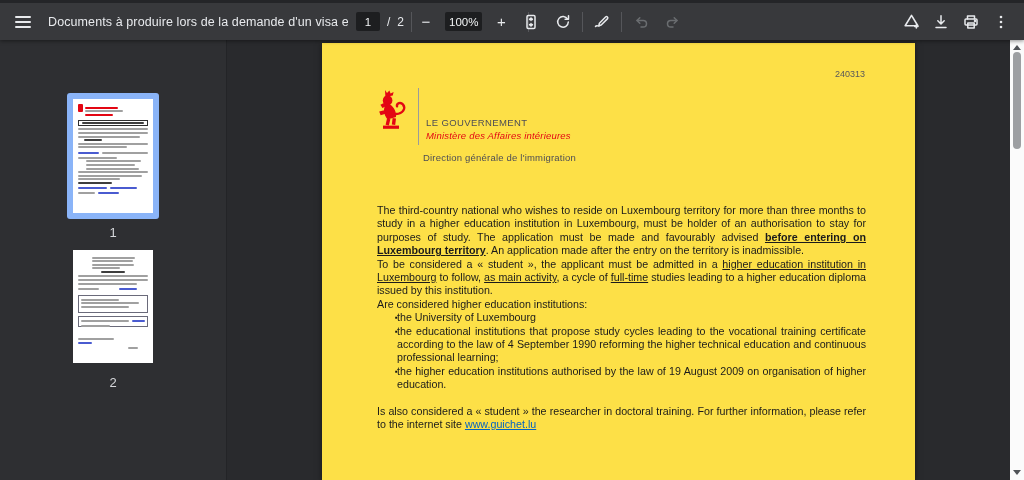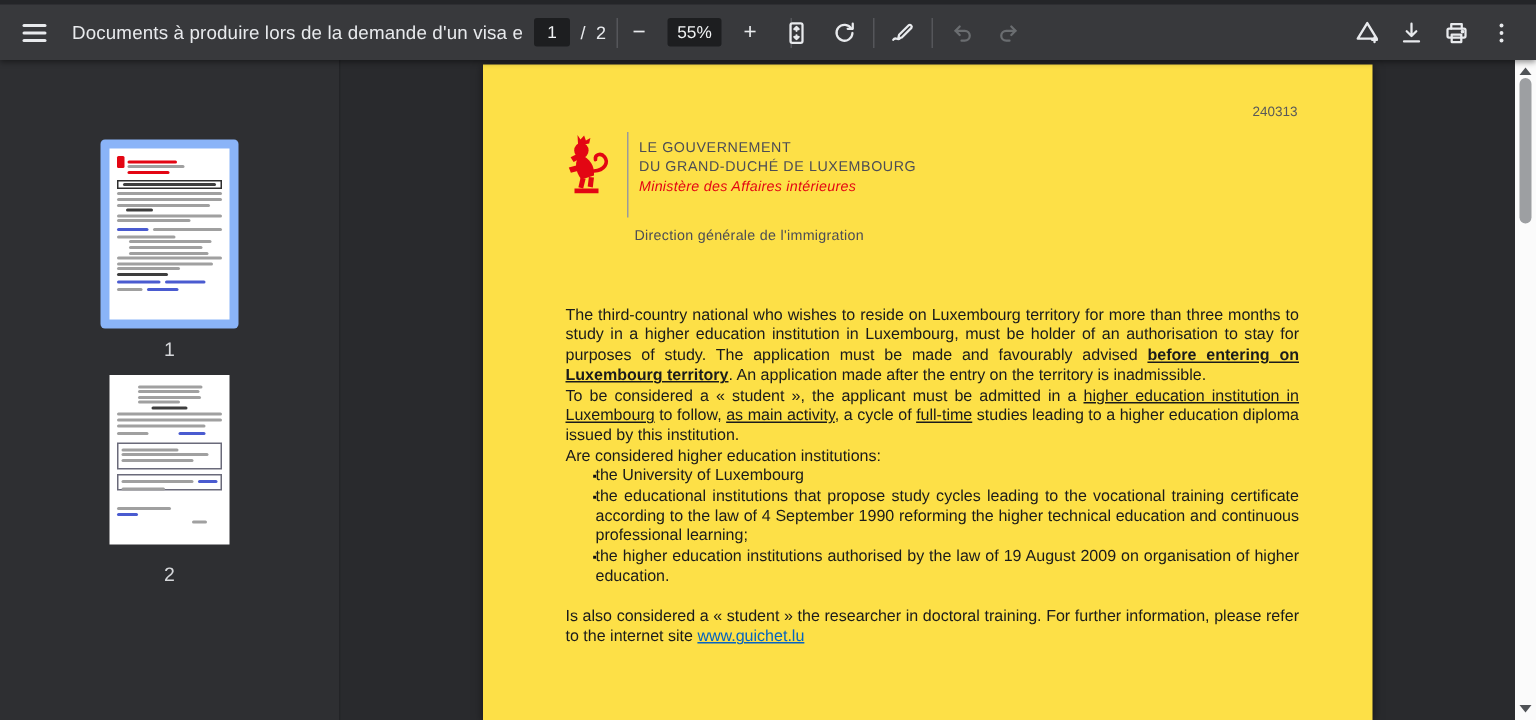--- a/index.html
+++ b/index.html
@@ -51,21 +51,21 @@
   .m-row { display:flex; gap:3px; }
 
   
   .viewer { position:absolute; left:228px; top:40px; width:782px; height:440px; background:#292a2d; }
   .pdf-page { position:absolute; left:94px; top:3px; width:593px; height:437px; background:#fde047;
               box-shadow:0 1px 6px rgba(0,0,0,.5); overflow:hidden; color:#1b1b1b; }
 
   .doc-number { position:absolute; top:26px; right:50px; font-size:9px; color:#595959; }
   .logo-row { position:absolute; top:44px; left:53px; display:flex; align-items:flex-start; }
   .logo-sep { width:1px; height:57px; background:#9b9b9b; margin:1px 7px 0 6px; }
-  .gov-text { font-size:9.5px; line-height:13px; color:#4d4d55; letter-spacing:.4px; padding-top:5px; }
+  .gov-text { font-size:9.5px; line-height:13px; color:#4d4d55; letter-spacing:.4px; padding-top:5px;margin-top:24px; }
   .gov-text .ministry { color:#e30613; letter-spacing:.2px;font-style:italic; }
   .direction { position:absolute; top:109px; left:101px; font-size:9.5px; color:#4d4d55; letter-spacing:.2px; }
 
   .doc-content { position:absolute; top:152px; left:51px; width:493px; font-size:10.7px; line-height:13.4px; }
   .title-box { border:1px solid #3a3a3a; text-align:center; padding:2px 6px 3px; }
   .title-box .t1 { font-weight:bold; font-size:10.8px; }
   .title-box .t2 { font-size:8.8px; line-height:11px; }
   .para { text-align:justify; margin:0 0 0 4px; }
   .intro { margin-top:9px; }
   .sec-head { margin-top:11px; padding-left:27px; font-weight:bold; }
@@ -104,21 +104,21 @@
 
     <div class="page-group">
       <div class="dark-box">1</div>
       <span>/</span>
       <span>2</span>
       <div class="v-div"></div>
     </div>
 
     <div class="zoom-group">
       <div class="tb-btn">−</div>
-      <div class="dark-box" style="min-width:36px">55%</div>
+      <div class="dark-box" style="min-width:36px">100%</div>
       <div class="tb-btn">+</div>
       <div class="v-div" style="margin-left:8px"></div>
     </div>
 
     <div class="icon-strip">
       <div class="icon-btn">
         <svg width="18" height="18" viewBox="0 0 18 18">
             <rect x="5" y="2.5" width="8" height="13" rx="1.2"></rect>
             <path d="M9 5.5v2M9 12.5v-2M7.6 6.4 9 5l1.4 1.4M7.6 11.6 9 13l1.4-1.4"></path>
           </svg>
@@ -282,21 +282,20 @@
             <path d="M4.2 24.6 10.4 23l1 3.6-5.8 1.6z"></path>
             <path d="M12 31.6l3.4.6-1.6 6.4-3.2-.8z"></path>
             <path d="M17.6 31l3.4.4-.8 6.6-3.4-.6z"></path>
             <path d="M8 38.6h16v3.2H8z"></path>
           </g>
           <path d="M21 27c7-.4 10-5.6 7-9.4-2.4-3-6.6-1.6-6 1.8" stroke="#e30613" stroke-width="2.4" fill="none" stroke-linecap="round"></path>
         </svg>
         <div class="logo-sep"></div>
         <div class="gov-text">
           <div>LE GOUVERNEMENT</div>
-          <div>DU GRAND-DUCHÉ DE LUXEMBOURG</div>
           <div class="ministry">Ministère des Affaires intérieures</div>
         </div>
       </div>
 
       <div class="direction">Direction générale de l'immigration</div>
 
       <div class="doc-content">
 
         <p class="para intro"><span>The third-country national who wishes to reside on Luxembourg territory for more than three months to study in a higher education institution in Luxembourg, must be holder of an authorisation to stay for purposes of study. The application must be made and favourably advised </span><span class="bu">before entering on Luxembourg territory</span><span>. An application made after the entry on the territory is inadmissible.</span></p>
 

